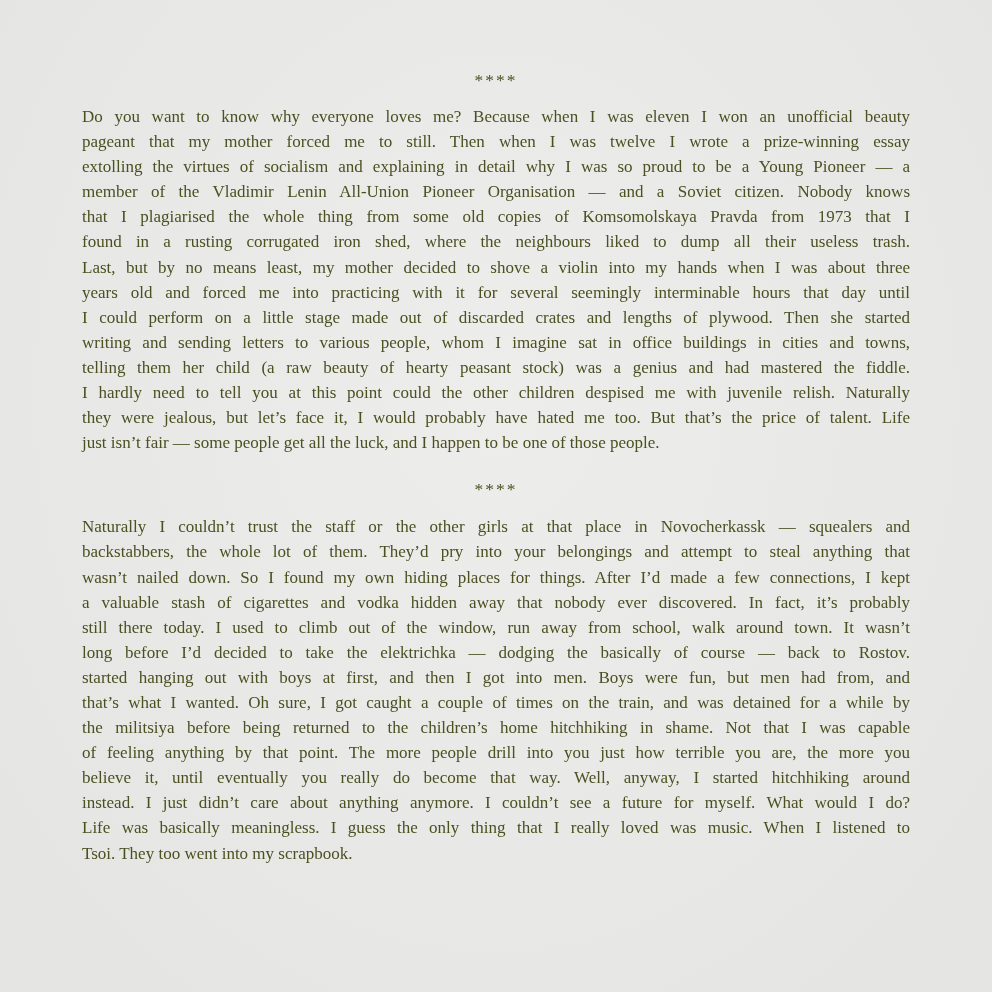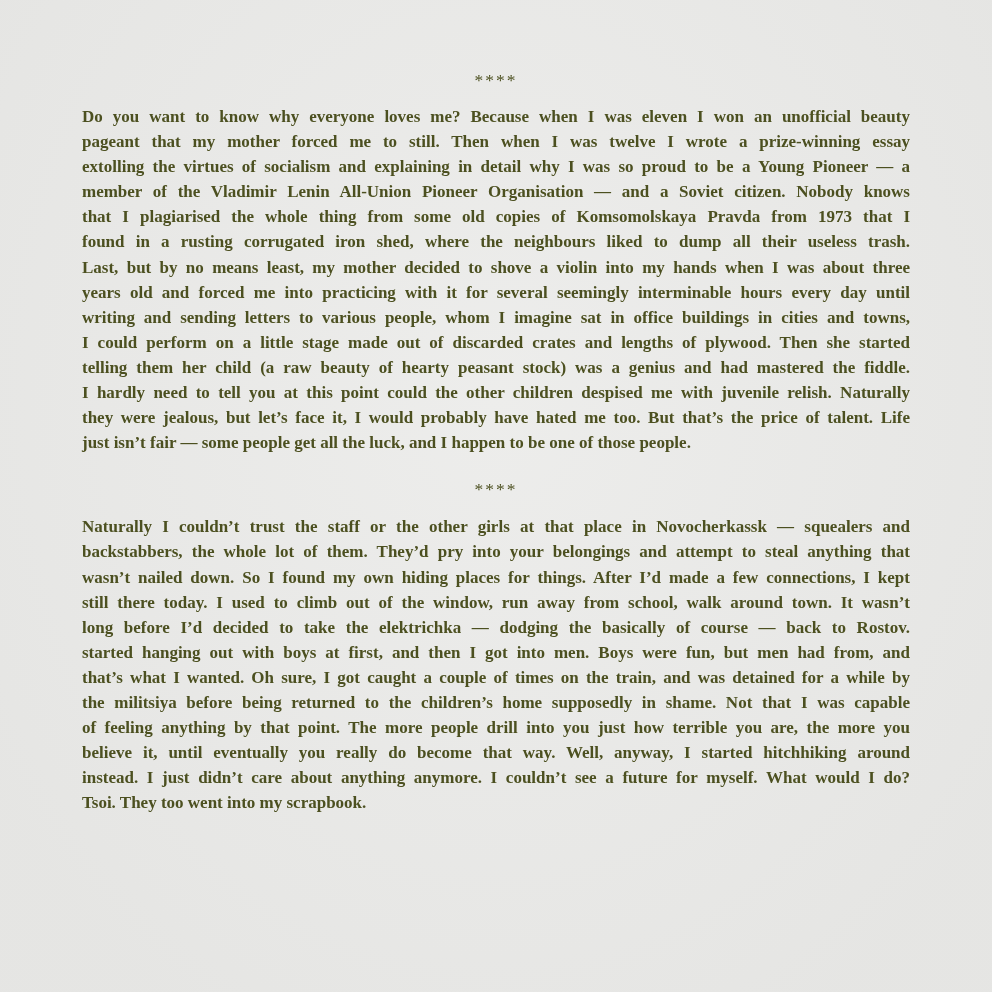--- a/index.html
+++ b/index.html
@@ -38,21 +38,20 @@
   }
   .separator.sep2 {
     margin-top: 24px;
     margin-bottom: 15px;
   }
   .paragraph .line {
     line-height: 25.1px;
     text-align: justify;
     text-align-last: justify;
     white-space: normal;
-    font-weight: bold;
   }
   .paragraph .line.last {
     text-align-last: left;
   }
 </style>
 </head>
 <body>
 
 <div class="page">
   <div class="content">
@@ -60,40 +59,42 @@
     <div class="separator">****</div>
 
     <div class="paragraph">
         <div class="line">Do you want to know why everyone loves me? Because when I was eleven I won an unofficial beauty</div>
         <div class="line">pageant that my mother forced me to still. Then when I was twelve I wrote a prize-winning essay</div>
         <div class="line">extolling the virtues of socialism and explaining in detail why I was so proud to be a Young Pioneer — a</div>
         <div class="line">member of the Vladimir Lenin All-Union Pioneer Organisation — and a Soviet citizen. Nobody knows</div>
         <div class="line">that I plagiarised the whole thing from some old copies of Komsomolskaya Pravda from 1973 that I</div>
         <div class="line">found in a rusting corrugated iron shed, where the neighbours liked to dump all their useless trash.</div>
         <div class="line">Last, but by no means least, my mother decided to shove a violin into my hands when I was about three</div>
-        <div class="line">years old and forced me into practicing with it for several seemingly interminable hours every day until</div>
+        <div class="line">years old and forced me into practicing with it for several seemingly interminable hours that day until</div>
+        <div class="line">I could perform on a little stage made out of discarded crates and lengths of plywood. Then she started</div>
         <div class="line">writing and sending letters to various people, whom I imagine sat in office buildings in cities and towns,</div>
-        <div class="line">I could perform on a little stage made out of discarded crates and lengths of plywood. Then she started</div>
         <div class="line">telling them her child (a raw beauty of hearty peasant stock) was a genius and had mastered the fiddle.</div>
         <div class="line">I hardly need to tell you at this point could the other children despised me with juvenile relish. Naturally</div>
         <div class="line">they were jealous, but let’s face it, I would probably have hated me too. But that’s the price of talent. Life</div>
         <div class="line last">just isn’t fair — some people get all the luck, and I happen to be one of those people.</div>
       </div>
 
     <div class="separator sep2">****</div>
 
     <div class="paragraph">
         <div class="line">Naturally I couldn’t trust the staff or the other girls at that place in Novocherkassk — squealers and</div>
         <div class="line">backstabbers, the whole lot of them. They’d pry into your belongings and attempt to steal anything that</div>
         <div class="line">wasn’t nailed down. So I found my own hiding places for things. After I’d made a few connections, I kept</div>
+        <div class="line">a valuable stash of cigarettes and vodka hidden away that nobody ever discovered. In fact, it’s probably</div>
         <div class="line">still there today. I used to climb out of the window, run away from school, walk around town. It wasn’t</div>
         <div class="line">long before I’d decided to take the elektrichka — dodging the basically of course — back to Rostov.</div>
         <div class="line">started hanging out with boys at first, and then I got into men. Boys were fun, but men had from, and</div>
         <div class="line">that’s what I wanted. Oh sure, I got caught a couple of times on the train, and was detained for a while by</div>
-        <div class="line">the militsiya before being returned to the children’s home supposedly in shame. Not that I was capable</div>
+        <div class="line">the militsiya before being returned to the children’s home hitchhiking in shame. Not that I was capable</div>
         <div class="line">of feeling anything by that point. The more people drill into you just how terrible you are, the more you</div>
         <div class="line">believe it, until eventually you really do become that way. Well, anyway, I started hitchhiking around</div>
         <div class="line">instead. I just didn’t care about anything anymore. I couldn’t see a future for myself. What would I do?</div>
+        <div class="line">Life was basically meaningless. I guess the only thing that I really loved was music. When I listened to</div>
         <div class="line last">Tsoi. They too went into my scrapbook.</div>
       </div>
 
   </div>
 </div>
 
 </body></html>

